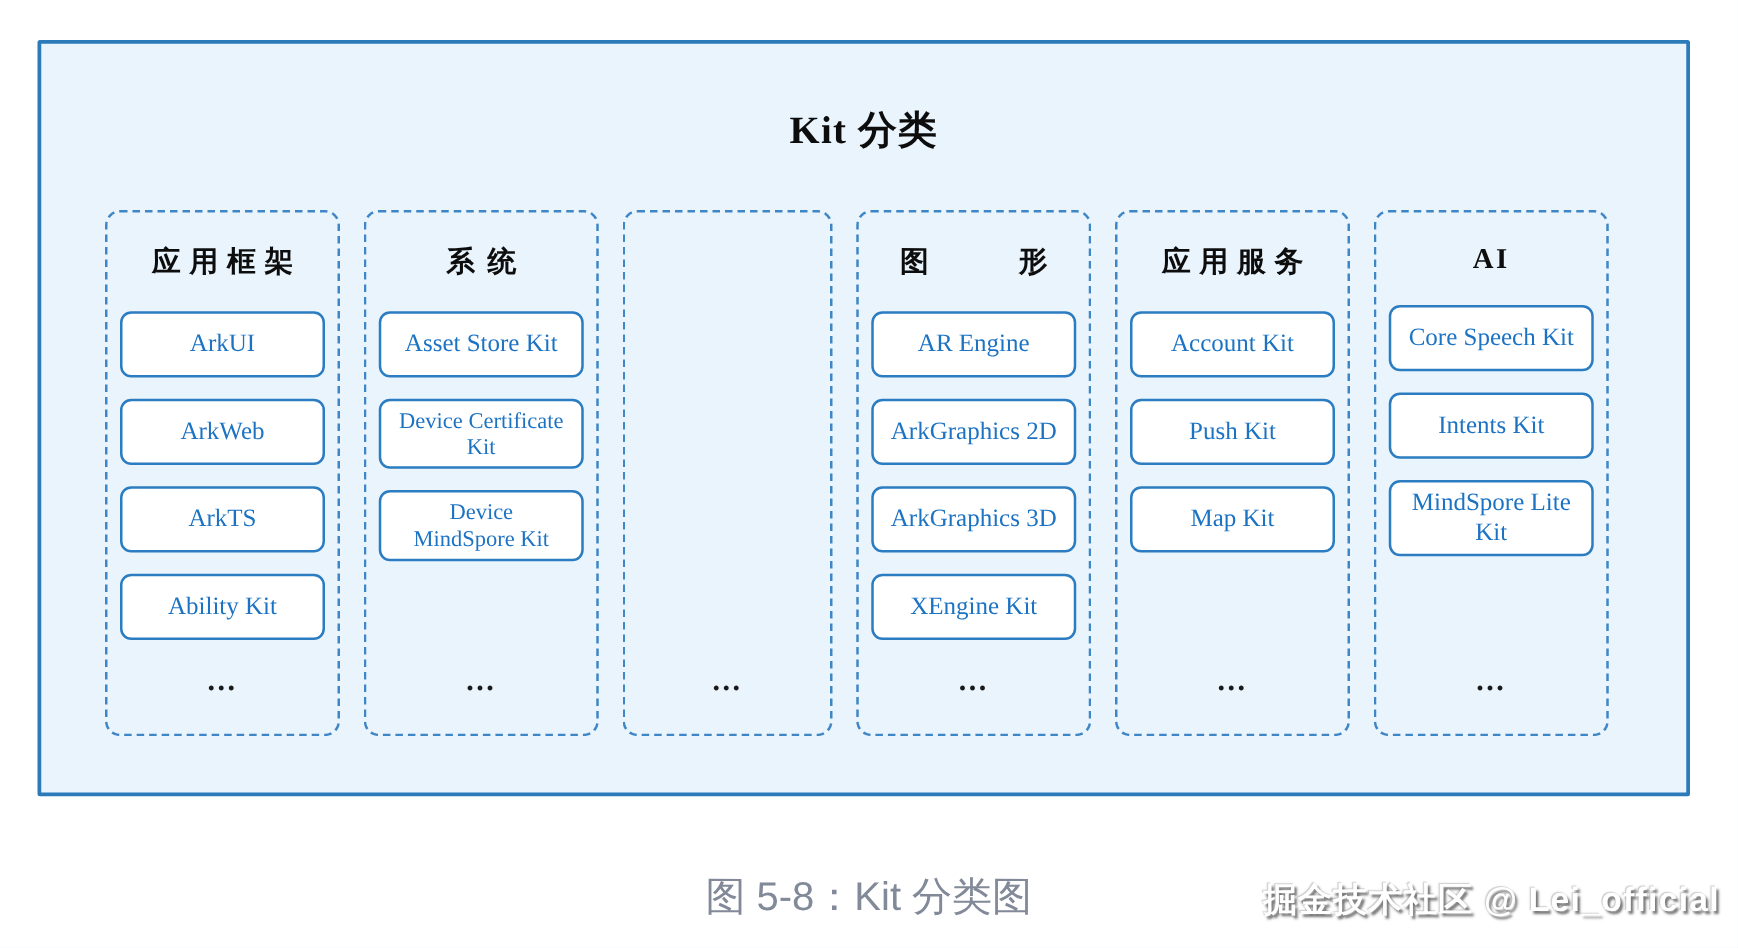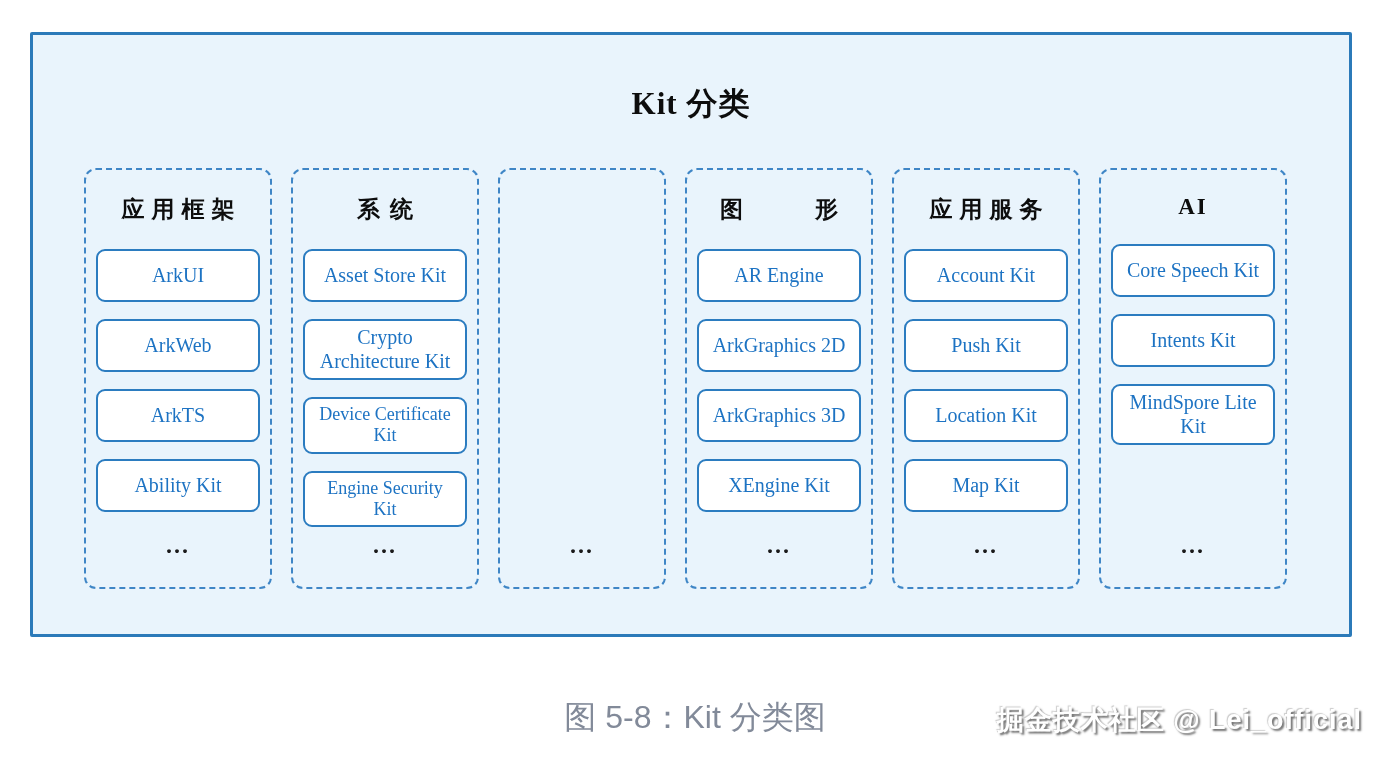--- a/index.html
+++ b/index.html
@@ -104,21 +104,21 @@
     position: absolute;
     left: 0;
     width: 100%;
     top: 696px;
     text-align: center;
     font-size: 32px;
     color: var(--caption-text, #828a99);
   }
   .watermark {
     position: absolute;
-    right: 28px;
+    right: 14px;
     top: 702px;
     font-size: 27px;
     font-weight: bold;
     color: #ffffff;
     text-shadow: 2px 2px 2px rgba(110,110,110,0.95), -1px -1px 1px rgba(160,160,160,0.55);
     letter-spacing: 1px;
   }
 </style>
 </head>
 <body>
@@ -138,23 +138,22 @@
           <div class="kit-box">ArkTS</div>
           <div class="kit-box">Ability Kit</div>
         </div>
         <div class="ellipsis">...</div>
       </div>
 
       <div class="column">
         <div class="col-header ls-m">系统</div>
         <div class="kit-list">
           <div class="kit-box">Asset Store Kit</div>
-          <div class="kit-box">Crypto Architecture Kit</div>
           <div class="kit-box sm">Device Certificate Kit</div>
-          <div class="kit-box md">Engine Security Kit</div>
+          <div class="kit-box md">Device MindSpore Kit</div>
         </div>
         <div class="ellipsis">...</div>
       </div>
 
       <div class="column">
         <div class="ellipsis">...</div>
       </div>
 
       <div class="column">
         <div class="col-header ls-xl2">图形</div>
@@ -165,21 +164,20 @@
           <div class="kit-box">XEngine Kit</div>
         </div>
         <div class="ellipsis">...</div>
       </div>
 
       <div class="column">
         <div class="col-header ls-s">应用服务</div>
         <div class="kit-list">
           <div class="kit-box">Account Kit</div>
           <div class="kit-box">Push Kit</div>
-          <div class="kit-box">Location Kit</div>
           <div class="kit-box">Map Kit</div>
         </div>
         <div class="ellipsis">...</div>
       </div>
 
       <div class="column">
         <div class="col-header ls-ai">AI</div>
         <div class="kit-list">
           <div class="kit-box">Core Speech Kit</div>
           <div class="kit-box">Intents Kit</div>

